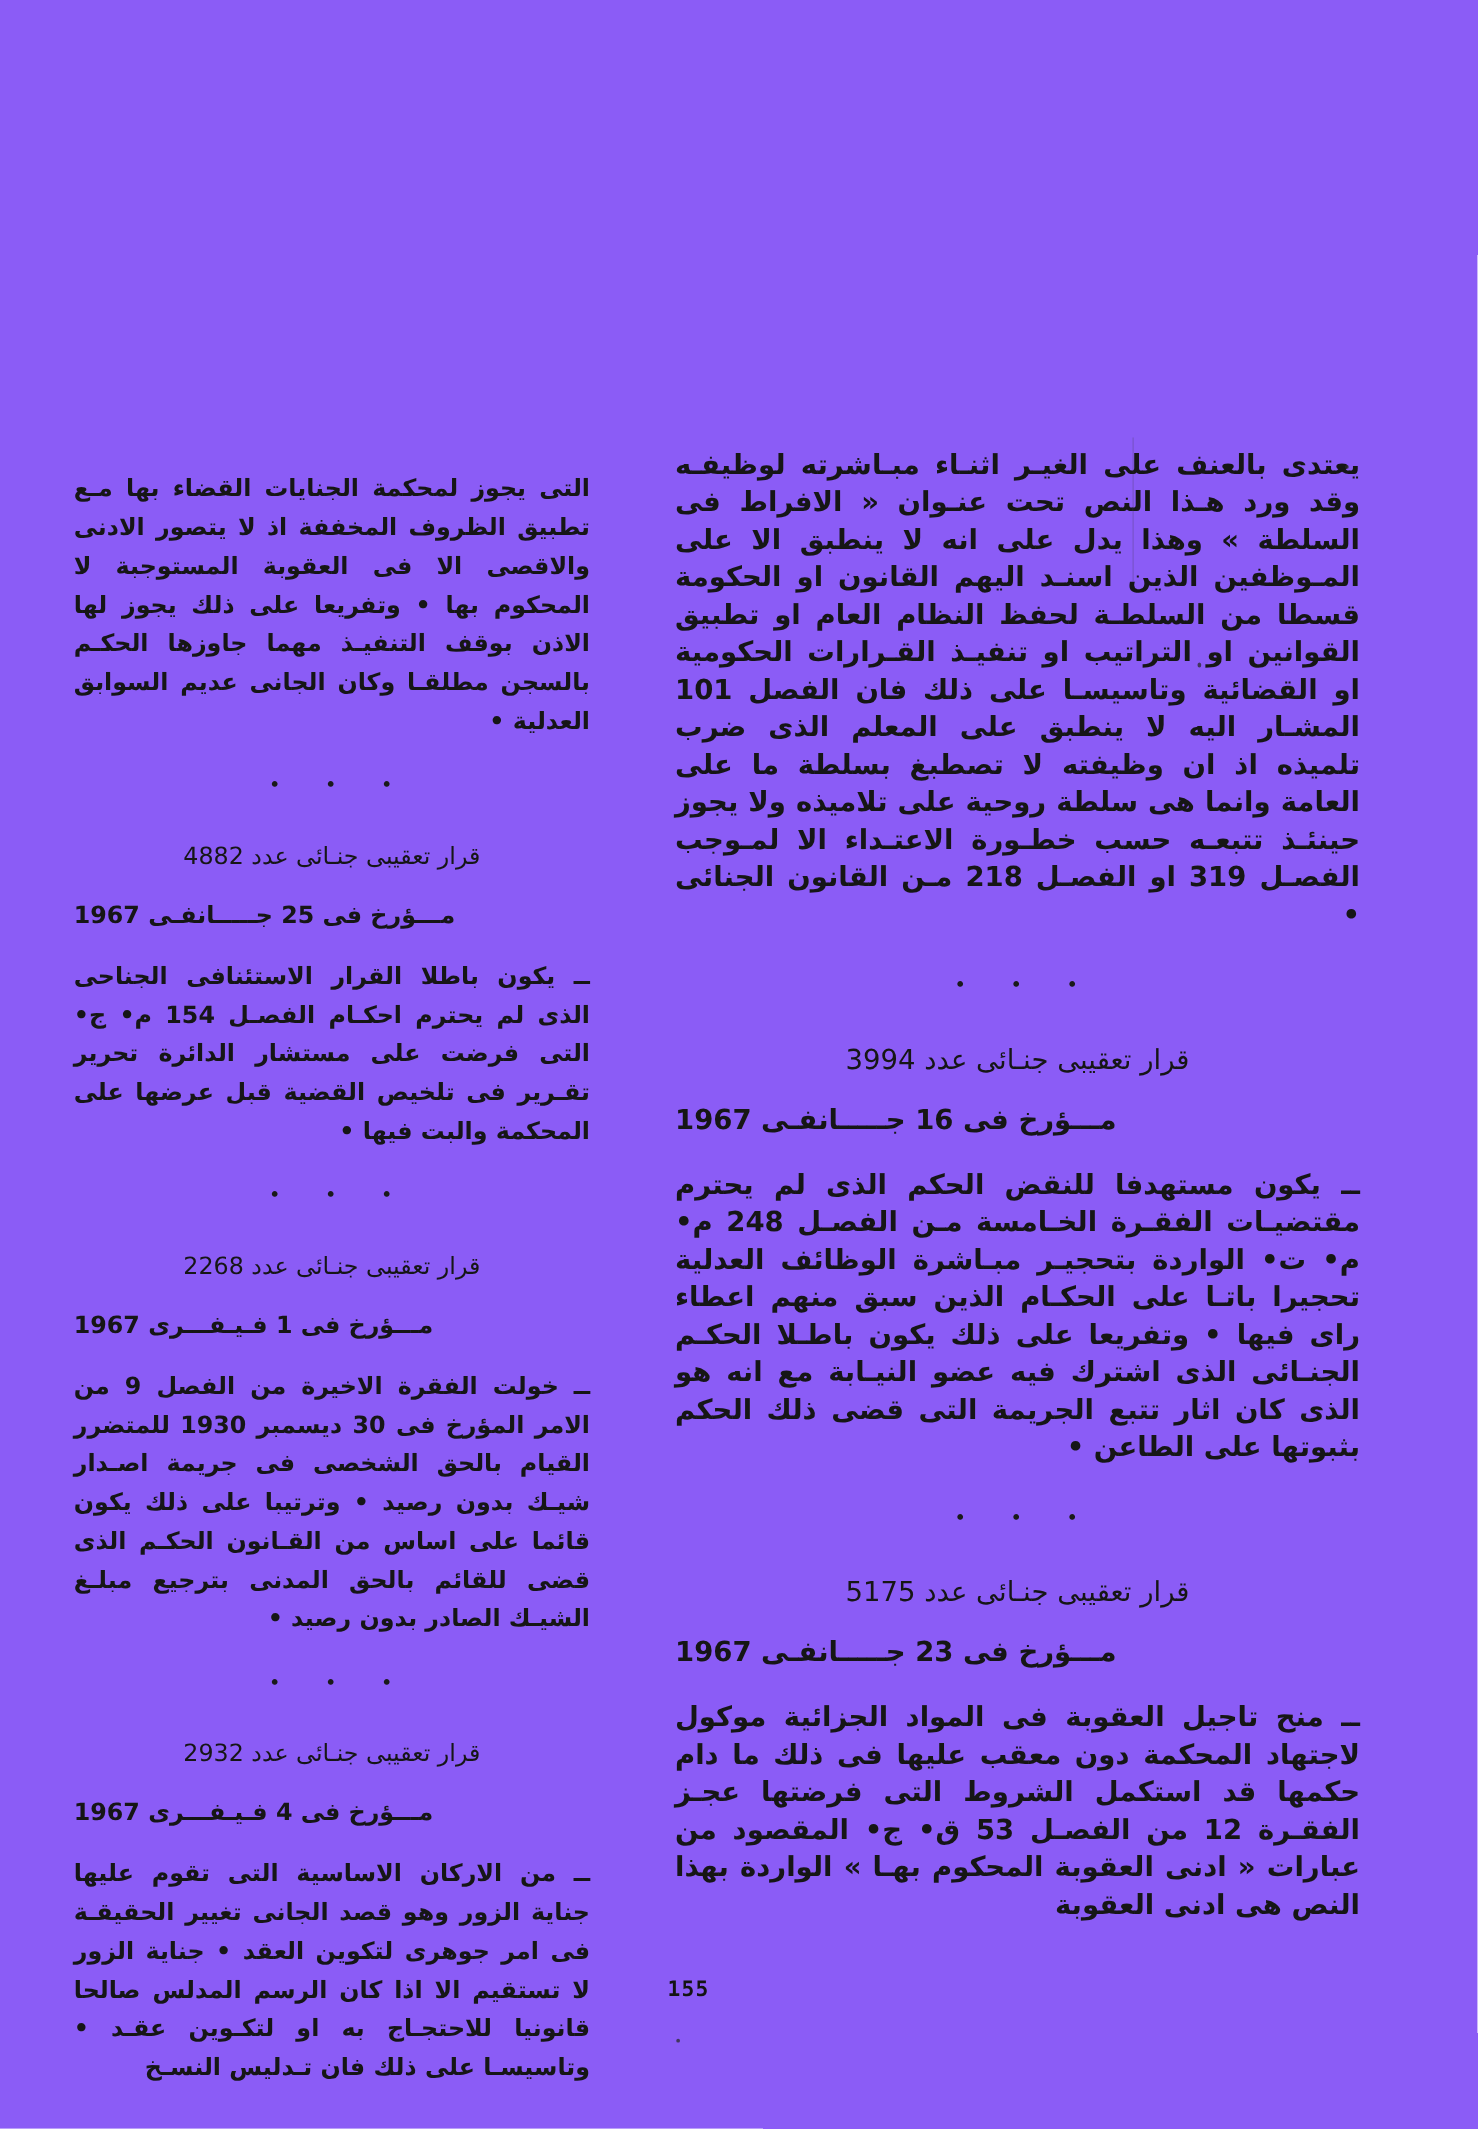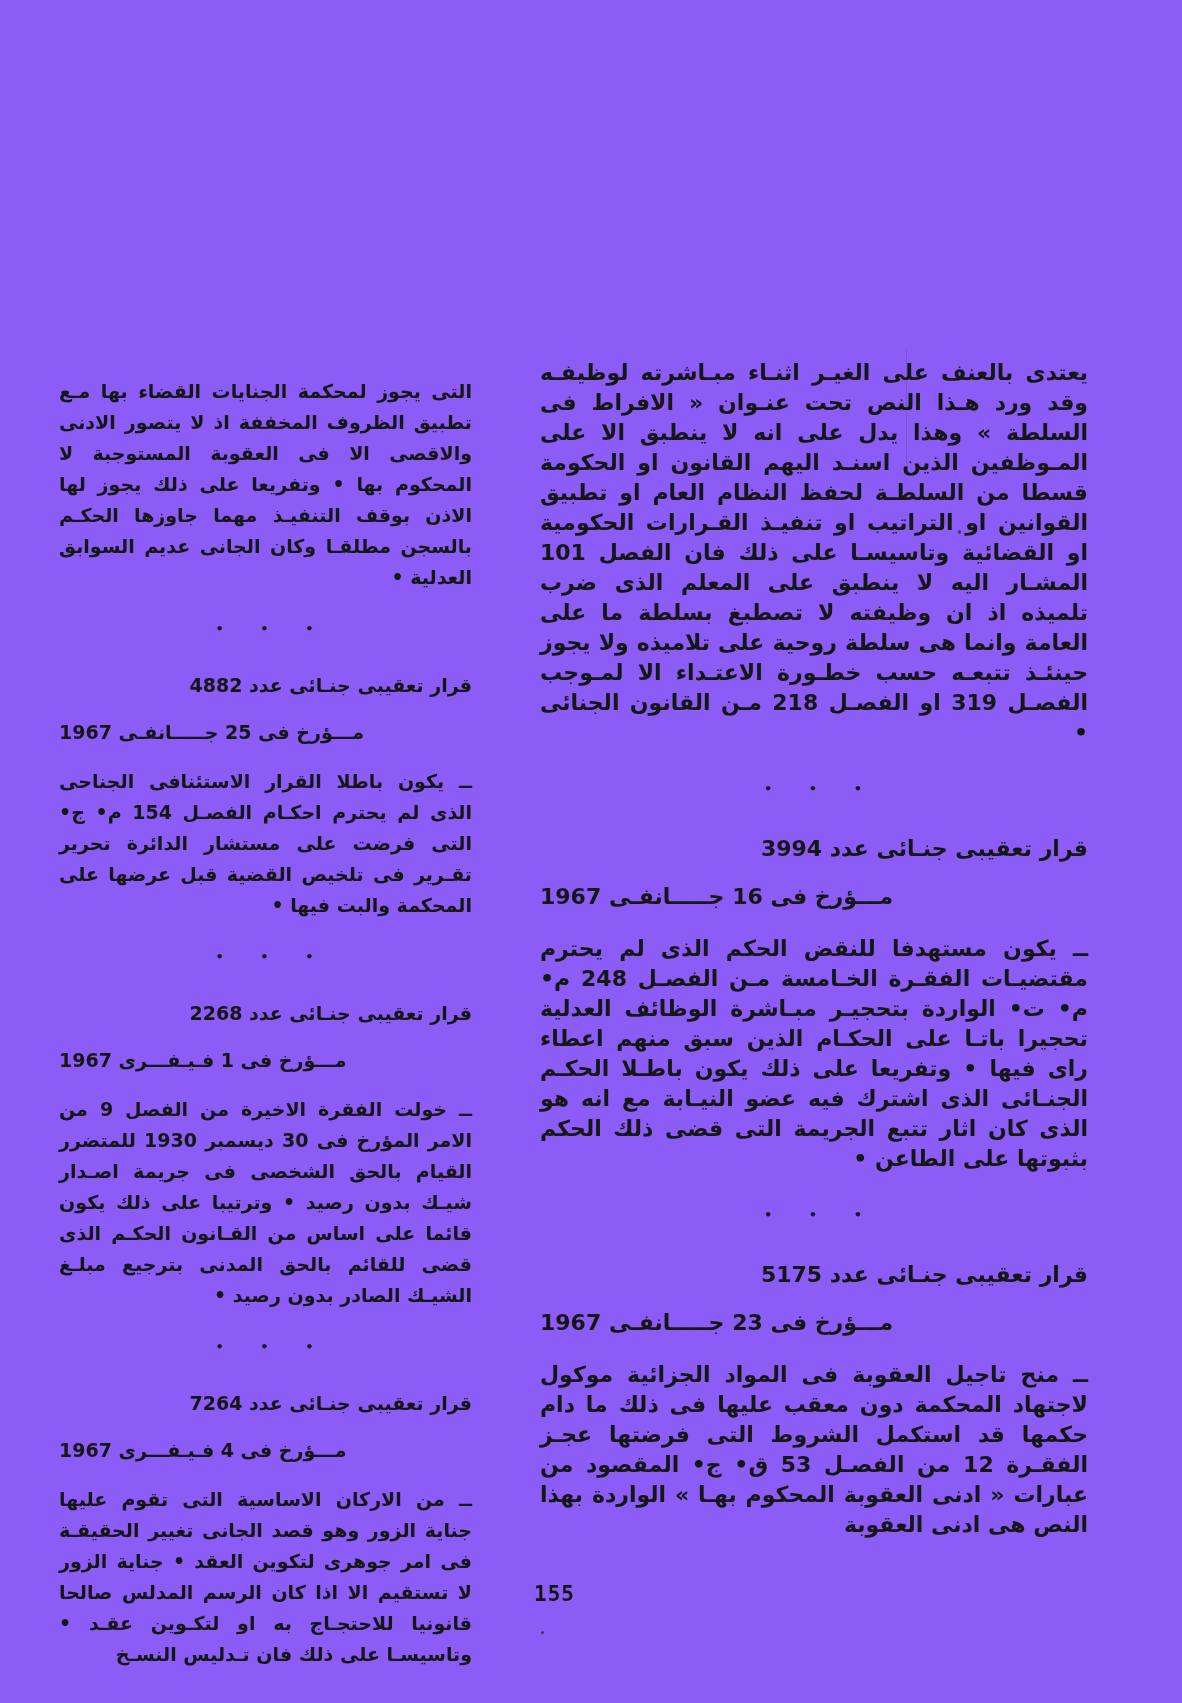--- a/index.html
+++ b/index.html
@@ -46,41 +46,41 @@
   .sep {
     margin: 26px 0 0 0;
     text-align: center;
     font-size: 13px;
     letter-spacing: 2px;
     word-spacing: 28px;
     color: #1a1a1a;
   }
   .heading {
     margin: 30px 0 0 0;
-    text-align: right;
+    text-align: center;
     font-size: 1em;
-    font-weight: bold;
+    font-weight: normal;
   }
   .date {
     margin: 18px 0 0 0;
     text-align: left;
     font-size: 1em;
     font-weight: bold;
   }
   .col-left .sep { margin-top: 20px; }
   .col-left .heading { margin-top: 26px; }
   .col-left .date { margin-top: 16px; }
   .col-left .para { margin-top: 18px; }
   .page-number {
     position: absolute;
     left: 534px;
     top: 1582px;
     font-family: "DejaVu Sans Mono", monospace;
     font-weight: bold;
-    font-size: 21px;
+    font-size: 17px;
     letter-spacing: 1px;
     color: #141414;
   }
   
   .speck {
     position: absolute;
     background: #2a2a2a;
     border-radius: 50%;
     opacity: 0.75;
   }
@@ -122,21 +122,21 @@
     <p class="para">ــ يكون باطلا القرار الاستئنافى الجناحى الذى لم يحترم احكـام الفصـل 154 م• ج• التى فرضت على مستشار الدائرة تحرير تقـرير فى تلخيص القضية قبل عرضها على المحكمة والبت فيها •</p>
 
     <div class="sep">• • •</div>
 
     <h2 class="heading">قرار تعقيبى جنـائى عدد 2268</h2>
     <h3 class="date">مـــؤرخ فى 1 فـيـفـــرى 1967</h3>
     <p class="para">ــ خولت الفقرة الاخيرة من الفصل 9 من الامر المؤرخ فى 30 ديسمبر 1930 للمتضرر القيام بالحق الشخصى فى جريمة اصـدار شيـك بدون رصيد • وترتيبا على ذلك يكون قائما على اساس من القـانون الحكـم الذى قضى للقائم بالحق المدنى بترجيع مبلـغ الشيـك الصادر بدون رصيد •</p>
 
     <div class="sep">• • •</div>
 
-    <h2 class="heading">قرار تعقيبى جنـائى عدد 7264</h2>
+    <h2 class="heading">قرار تعقيبى جنـائى عدد 2932</h2>
     <h3 class="date">مـــؤرخ فى 4 فـيـفـــرى 1967</h3>
     <p class="para">ــ من الاركان الاساسية التى تقوم عليها جناية الزور وهو قصد الجانى تغيير الحقيقـة فى امر جوهرى لتكوين العقد • جناية الزور لا تستقيم الا اذا كان الرسم المدلس صالحا قانونيا للاحتجـاج به او لتكـوين عقـد • وتاسيسـا على ذلك فان تـدليس النسـخ</p>
   </div>
 
   <div class="page-number">155</div>
 
   <div class="speck" style="left:1076px; top:372px; width:3px; height:3px;"></div>
   <div class="speck" style="left:958px; top:530px; width:3px; height:4px;"></div>
   <div class="speck" style="left:541px; top:1631px; width:3px; height:3px;"></div>
   <div class="hairline" style="left:906px; top:350px; height:115px;"></div>

